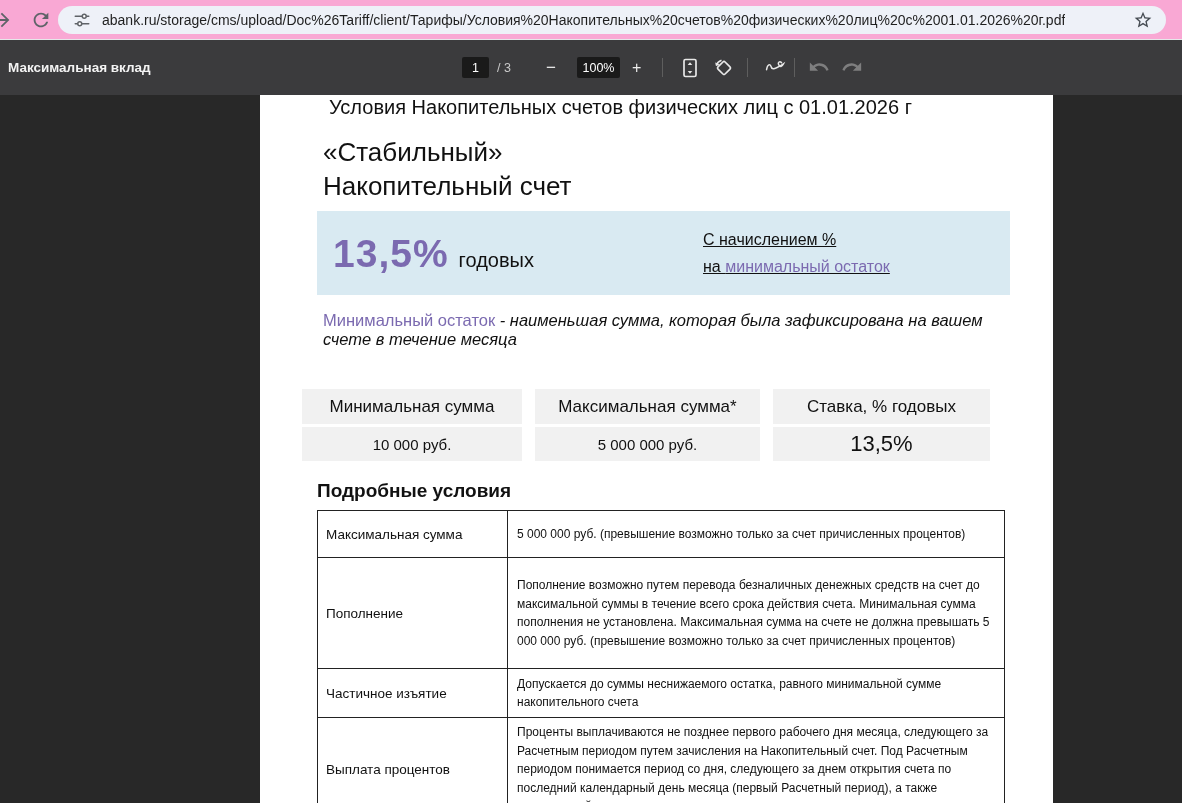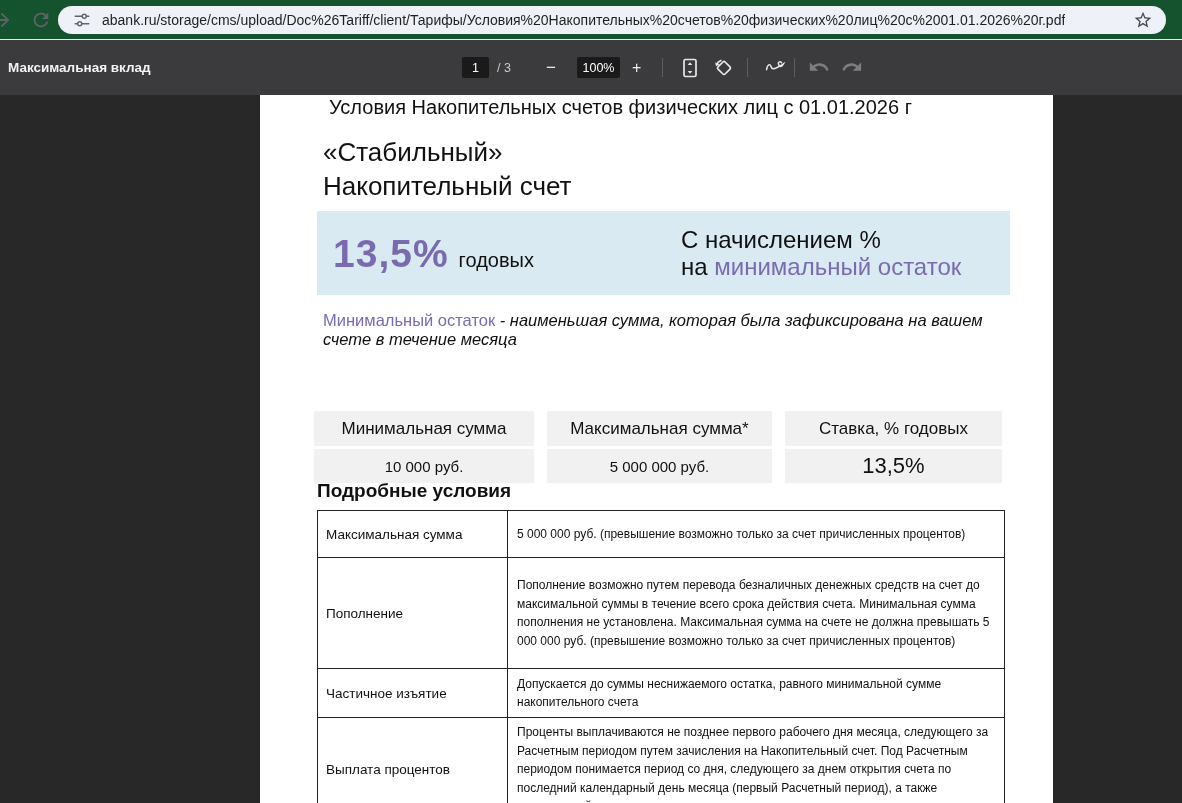--- a/index.html
+++ b/index.html
@@ -1,20 +1,20 @@
 <!DOCTYPE html>
 <html><head>
 <meta charset="utf-8">
 <style>
   * { margin:0; padding:0; box-sizing:border-box; }
   html,body { width:1182px; height:803px; overflow:hidden; }
   body { font-family:"Liberation Sans","DejaVu Sans",sans-serif; background:#282828; position:relative; }
 
   
-  .browser-bar { position:absolute; left:0; top:0; width:1182px; height:40px; background:#14532d; border-bottom:1px solid #e6e8ea; z-index:5; }
+  .browser-bar { position:absolute; left:0; top:0; width:1182px; height:40px; background:#f9a8d4; border-bottom:1px solid #e6e8ea; z-index:5; }
   .nav-ico { position:absolute; top:9px; width:22px; height:22px; }
   .fwd { left:-9px; }
   .reload { left:30px; }
   .omnibox { position:absolute; left:58px; top:6px; width:1108px; height:28px; background:#eef1f8; border-radius:14px; }
   .tune-ico { position:absolute; left:15px; top:5px; width:18px; height:18px; }
   .url-text { position:absolute; left:44px; top:0; height:28px; line-height:28px; font-size:14px; color:#1f1f1f; white-space:nowrap; overflow:hidden; max-width:1030px; }
   .star-ico { position:absolute; right:13px; top:4px; width:20px; height:20px; }
 
   
   .pdf-toolbar { position:absolute; left:0; top:40px; width:1182px; height:55px; background:#3b3b3d; z-index:4; }
@@ -37,27 +37,27 @@
   .page { position:absolute; left:260px; top:0; width:793px; height:708px; background:#ffffff; overflow:hidden; color:#111; }
   .abs { position:absolute; }
 
   .doc-header { left:69px; top:1px; font-size:20px; }
   .doc-main-title { left:63px; top:40px; font-size:26px; line-height:34px; }
 
   .rate-box { left:57px; top:116px; width:693px; height:84px; background:#d9eaf2; }
   .rate-left { position:absolute; left:16px; top:21px; white-space:nowrap; }
   .rate-big { font-size:39px; font-weight:700; color:#7b6ab0; letter-spacing:1px; }
   .rate-suffix { font-size:20px; color:#111; margin-left:10px; }
-  .rate-right { position:absolute; left:364px; top:15px; font-size:24px; line-height:27px; color:#111; }
+  .rate-right { position:absolute; left:386px; top:15px; font-size:16px; line-height:27px; color:#111;text-decoration:underline; }
   .purple { color:#7b6ab0; }
 
   .definition { left:63px; top:216px; width:668px; font-size:16.5px; line-height:19px; font-style:italic; }
   .definition .term { font-style:normal; color:#7b6ab0; }
 
-  .summary-table { left:54px; top:294px; width:688px; display:flex; gap:13px;margin-top:22px; }
+  .summary-table { left:42px; top:294px; width:688px; display:flex; gap:13px; }
   .sum-col { display:flex; flex-direction:column; gap:3px; }
   .sum-col.c1 { width:226px; } .sum-col.c2 { width:231px; } .sum-col.c3 { width:223px; }
   .sum-h { height:35px; background:#f1f1f1; display:flex; align-items:center; justify-content:center; font-size:17px; }
   .sum-v { height:34px; background:#f1f1f1; display:flex; align-items:center; justify-content:center; font-size:15px; }
   .sum-v.big { font-size:22px; }
 
   .details-heading { left:57px; top:385px; font-size:19px; font-weight:700; }
   .details-table { left:57px; top:415px; width:688px; border:1px solid #222; }
   .drow { display:grid; grid-template-columns:190px 1fr; border-bottom:1px solid #222; }
   .drow:last-child { border-bottom:none; }

